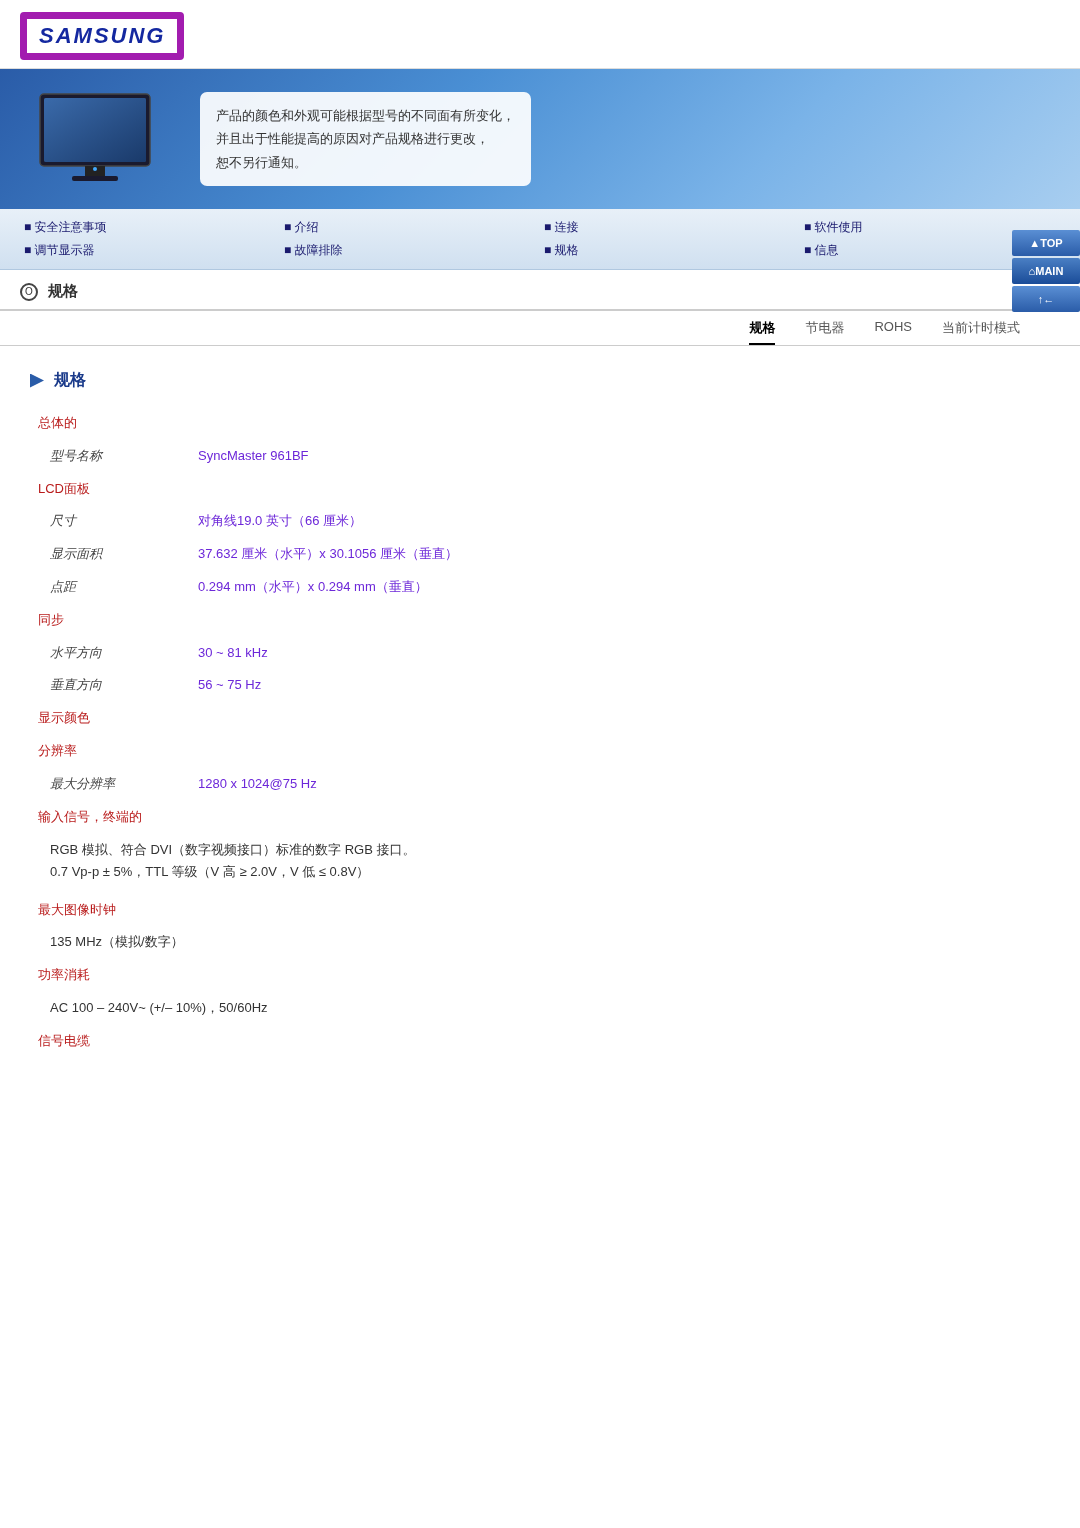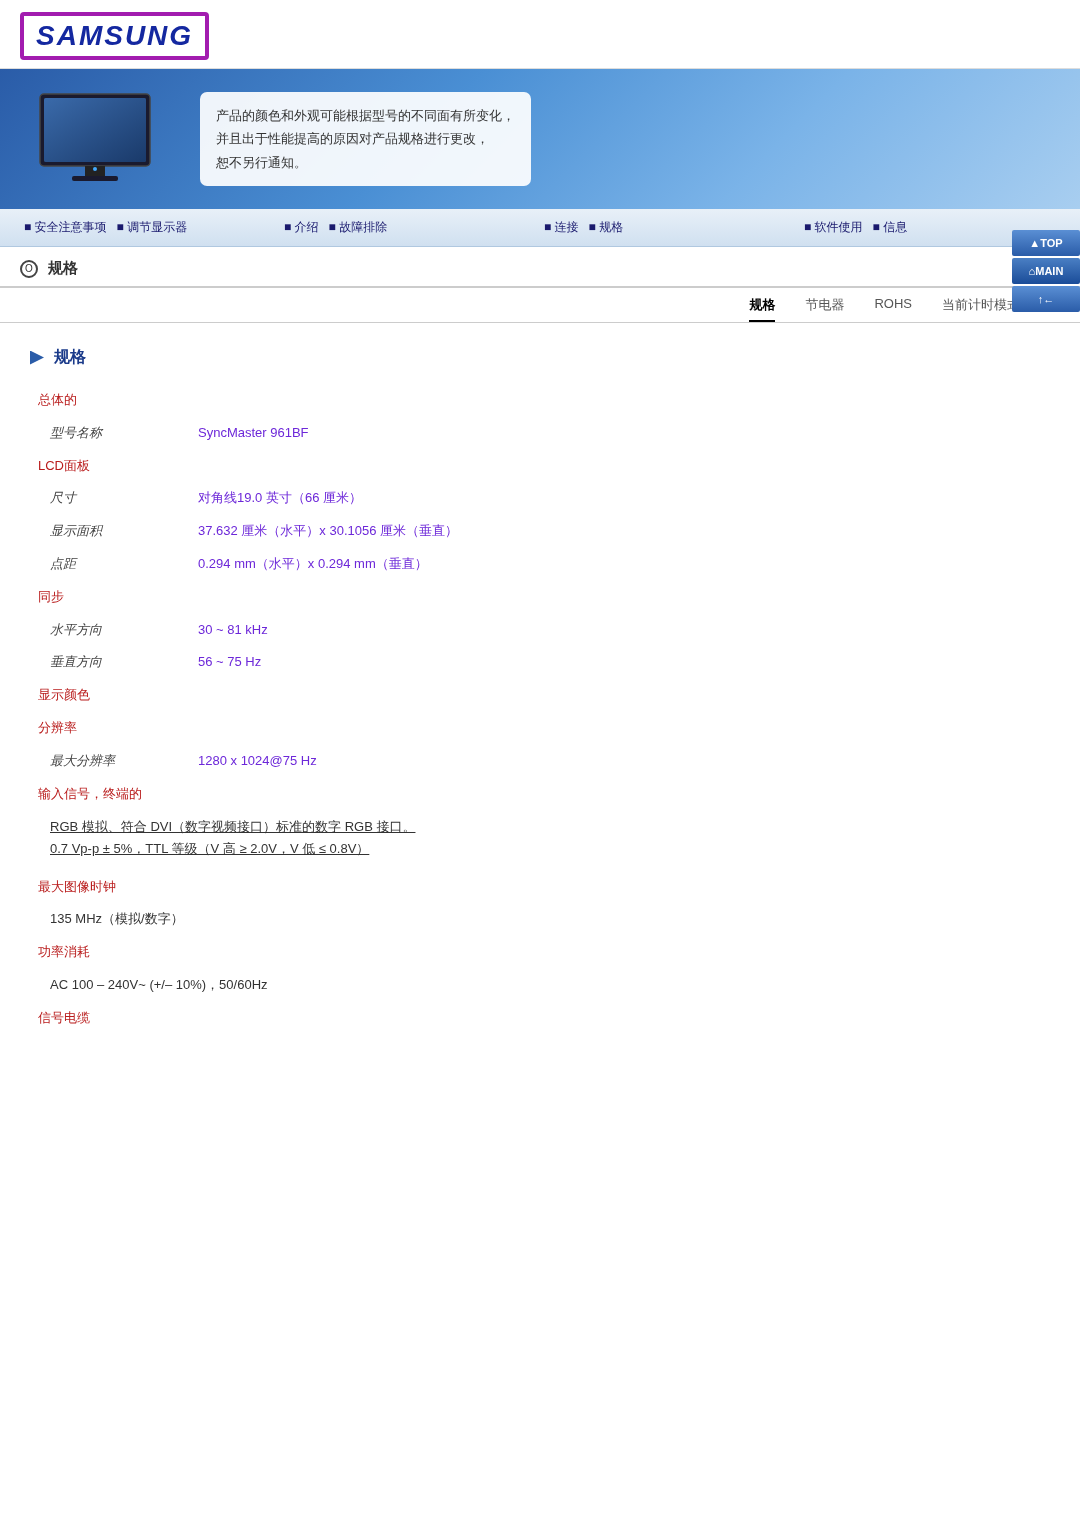--- a/index.html
+++ b/index.html
@@ -11,26 +11,26 @@
       width: 1080px;
       min-height: 1528px;
     }
 
     
     .header {
       padding: 12px 20px 8px 20px;
       border-bottom: 1px solid #ddd;
     }
     .samsung-logo {
-      font-size: 28px;
+      font-size: 22px;
       font-weight: bold;
       color: #1428a0;
       font-style: italic;
       letter-spacing: 2px;
-      border: 4px solid #a21caf;
+      border: 7px solid #a21caf;
       padding: 4px 12px;
       display: inline-block;
       border-radius: 4px;
     }
 
     
     .banner {
       background: linear-gradient(135deg, #2a5ca8 0%, #4a8fd4 40%, #7ab3e8 70%, #a8cef0 100%);
       padding: 20px 30px;
       display: flex;
@@ -62,21 +62,21 @@
     .nav-bar {
       background: linear-gradient(to bottom, #e8f0f8, #d0e0f0);
       padding: 8px 20px;
       display: flex;
       flex-wrap: wrap;
       gap: 4px 0;
       border-bottom: 1px solid #b0c8e0;
     }
     .nav-column {
       display: flex;
-      flex-direction: row;
+      flex-direction: column;
       gap: 2px;
       min-width: 160px;
       flex: 1;
     }
     .nav-item {
       font-size: 12px;
       color: #1a1a6e;
       cursor: pointer;
       padding: 2px 4px;
     }
@@ -354,21 +354,21 @@
     </tr>
     <tr>
       <td class="label-cell">最大分辨率</td>
       <td class="value-cell">1280 x 1024@75 Hz</td>
     </tr>
 
     <tr>
       <td colspan="2" class="spec-category">输入信号，终端的</td>
     </tr>
     <tr>
-      <td colspan="2" style="padding-left:20px; color:#333; padding-bottom:10px; line-height:1.7;text-decoration:underline;">
+      <td colspan="2" style="padding-left:20px; color:#333; padding-bottom:10px; line-height:1.7;">
         RGB 模拟、符合 DVI（数字视频接口）标准的数字 RGB 接口。<br>
         0.7 Vp-p ± 5%，TTL 等级（V 高 ≥ 2.0V，V 低 ≤ 0.8V）
       </td>
     </tr>
 
     <tr>
       <td colspan="2" class="spec-category">最大图像时钟</td>
     </tr>
     <tr>
       <td colspan="2" style="padding-left:20px; color:#333; padding-bottom:6px;">135 MHz（模拟/数字）</td>

